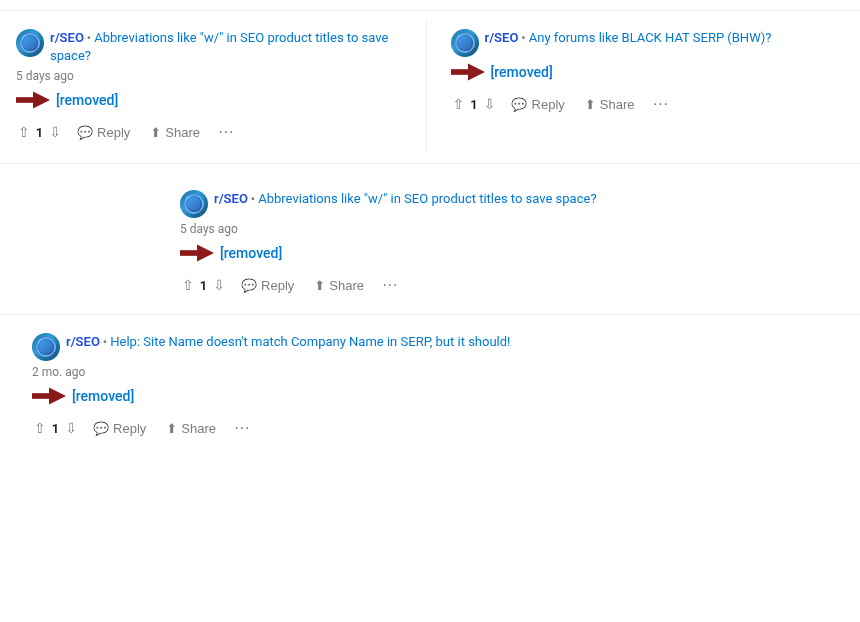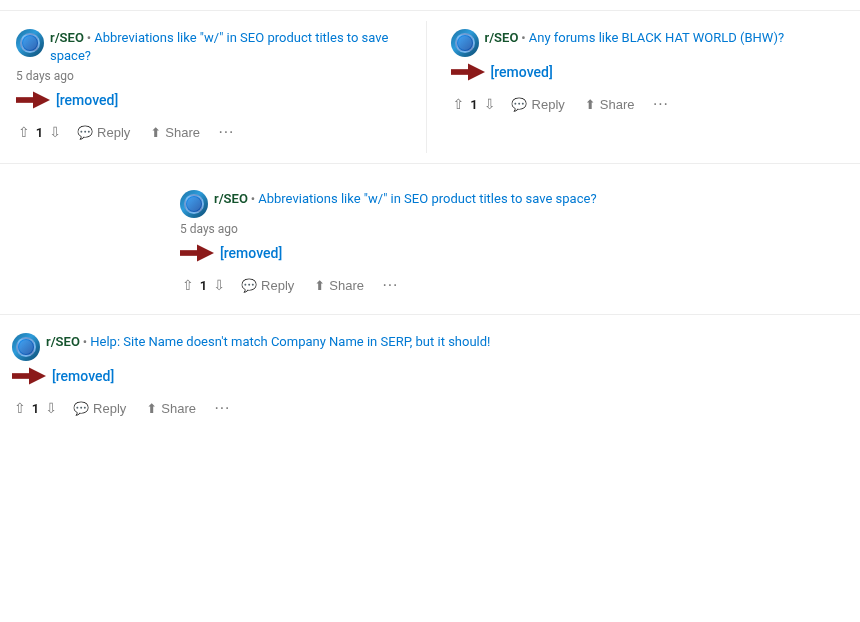--- a/index.html
+++ b/index.html
@@ -47,21 +47,22 @@
       padding: 8px 0 8px 0;
       border-bottom: 1px solid #ededed;
       margin-bottom: 10px;
     }
 
     .single-inner {
       padding: 8px 16px 8px 180px;
     }
 
     .bottom-section {
-      padding: 8px 16px 8px 12px;
+      padding: 8px 16px 8px 24px;
+      margin-left: 8px;
     }
 
     
     .post-header {
       display: flex;
       align-items: flex-start;
       margin-bottom: 4px;
     }
 
     .avatar {
@@ -99,21 +100,21 @@
     }
 
     .post-meta {
       font-size: 13px;
       color: #1c1c1c;
       line-height: 1.4;
     }
 
     .subreddit {
       font-weight: 600;
-      color: #14532d;
+      color: #1d4ed8;
     }
 
     .dot {
       color: #7c7c7c;
       margin: 0 3px;
     }
 
     .post-title {
       color: #0079d3;
       font-size: 13px;
@@ -242,21 +243,21 @@
         <button class="more-btn">···</button>
       </div>
     </div>
 
     <div class="col-right">
       <div class="post-header">
         <div class="avatar">
           <div class="avatar-inner"></div>
         </div>
         <div class="post-meta">
-          <span class="subreddit">r/SEO</span><span class="dot">•</span><span class="post-title">Any forums like BLACK HAT WORLD (BHW)?</span>
+          <span class="subreddit">r/SEO</span><span class="dot">•</span><span class="post-title">Any forums like BLACK HAT SERP (BHW)?</span>
         </div>
       </div>
       <div class="removed-row">
         <svg class="arrow-svg" viewBox="0 0 36 22" fill="none" xmlns="http://www.w3.org/2000/svg">
           <rect x="0" y="8" width="20" height="6" fill="#8b1a1a"></rect>
           <polygon points="18,2 36,11 18,20" fill="#8b1a1a"></polygon>
         </svg>
         <span class="removed-text">[removed]</span>
       </div>
       <div class="action-bar">
@@ -325,20 +326,21 @@
 
   <div class="bottom-section">
     <div class="post-header">
       <div class="avatar">
         <div class="avatar-inner"></div>
       </div>
       <div class="post-meta">
         <span class="subreddit">r/SEO</span><span class="dot">•</span><span class="post-title">Help: Site Name doesn't match Company Name in SERP, but it should!</span>
       </div>
     </div>
+    <div class="timestamp">2 mo. ago</div>
     <div class="removed-row">
       <svg class="arrow-svg" viewBox="0 0 36 22" fill="none" xmlns="http://www.w3.org/2000/svg">
         <rect x="0" y="8" width="20" height="6" fill="#8b1a1a"></rect>
         <polygon points="18,2 36,11 18,20" fill="#8b1a1a"></polygon>
       </svg>
       <span class="removed-text">[removed]</span>
     </div>
     <div class="action-bar">
       <div class="vote-group">
         <button class="vote-btn">

